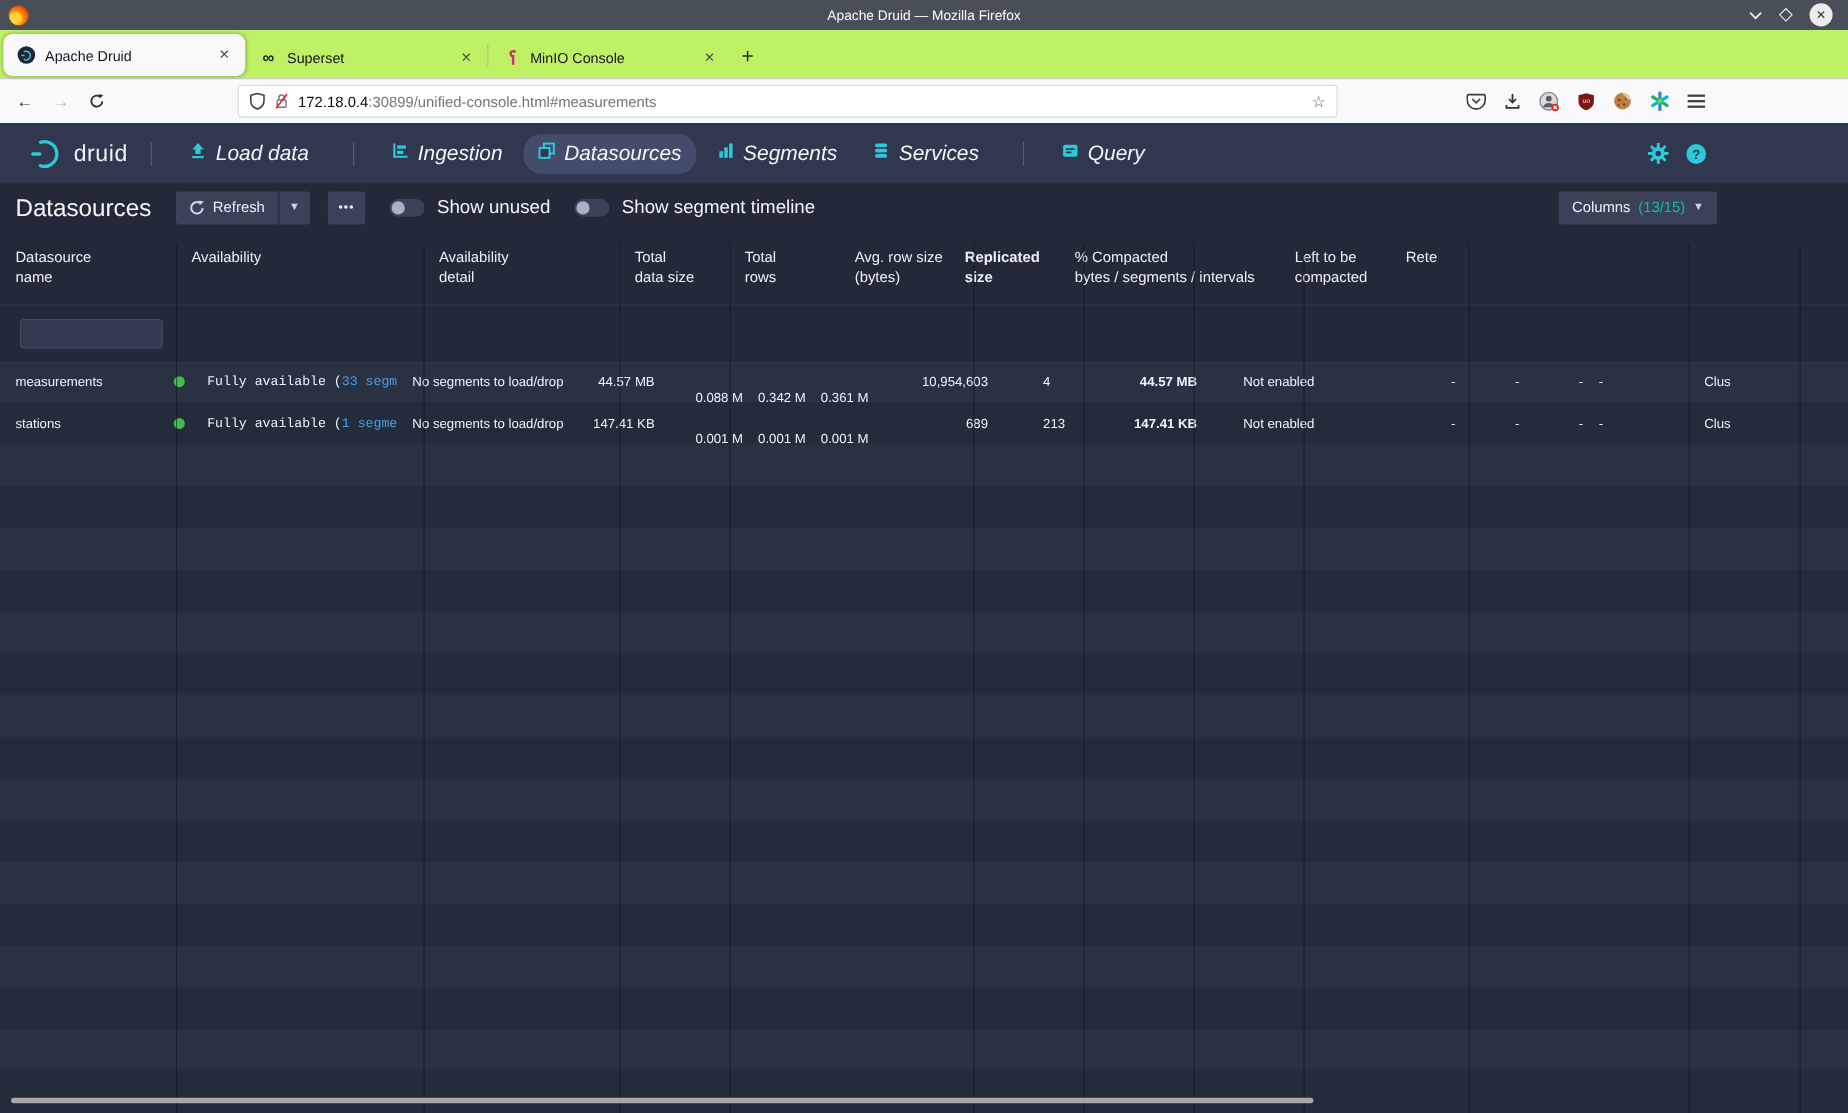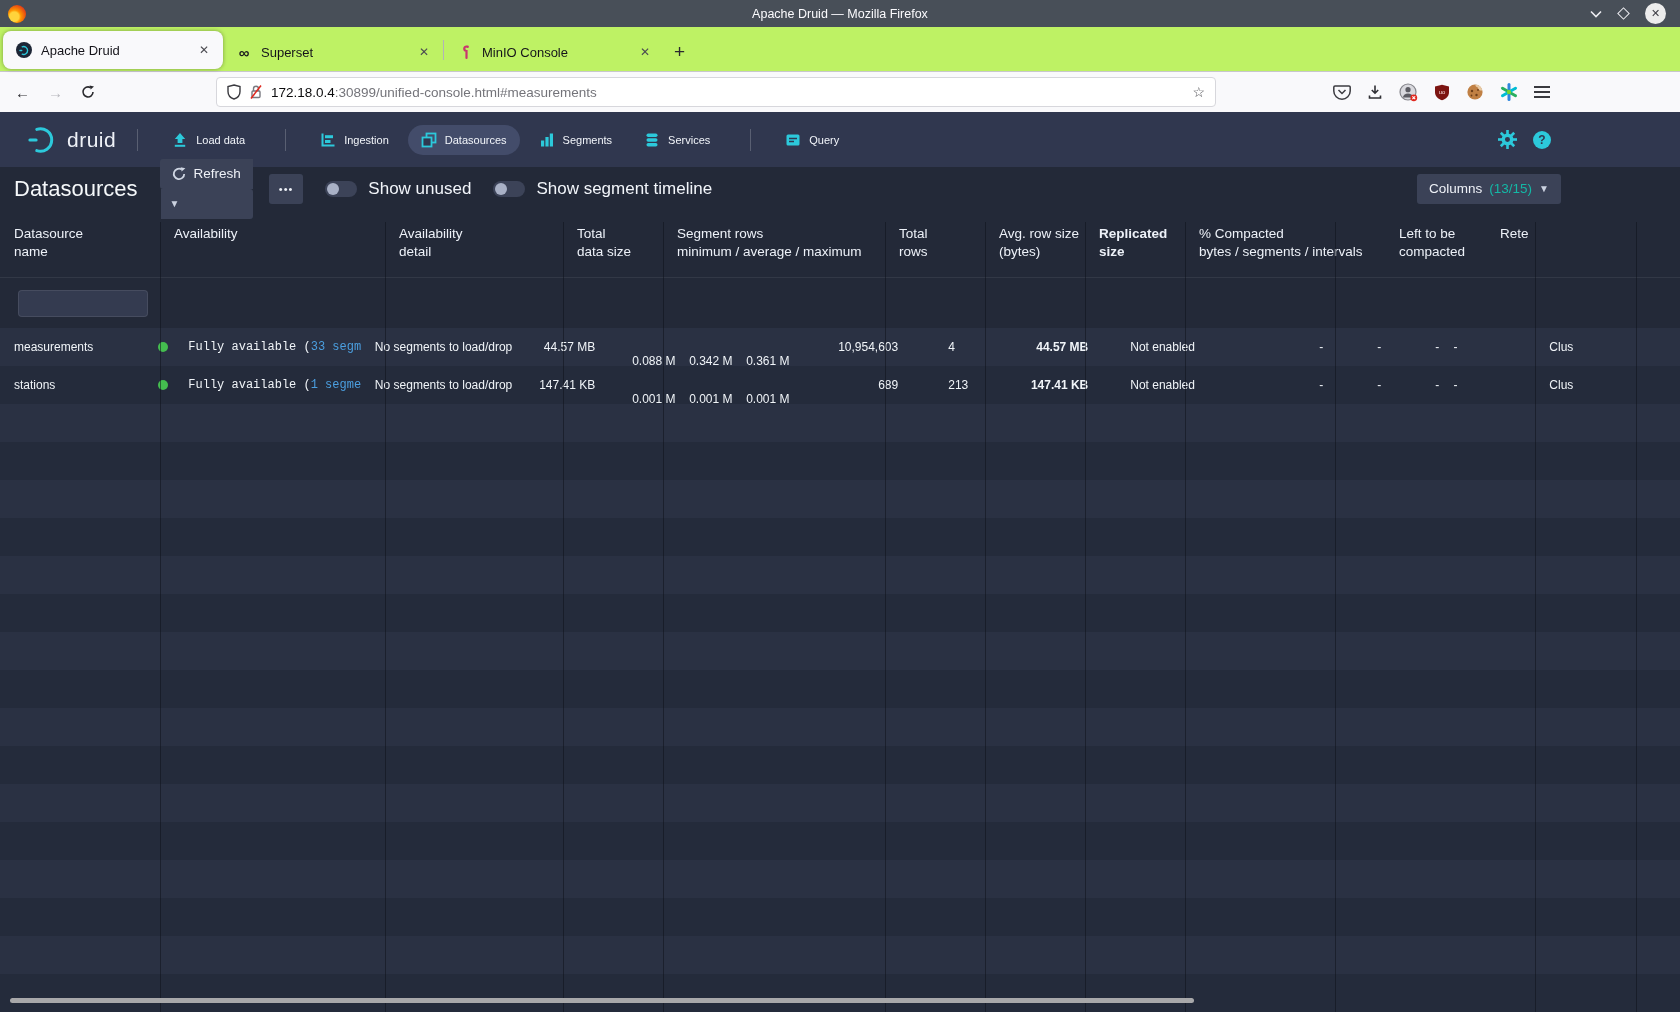--- a/index.html
+++ b/index.html
@@ -36,32 +36,32 @@
   .url-text { margin-left:8px; font-size:13.5px; color:#0c0c0d; white-space:nowrap; }
   .url-text .dim { color:#74747a; }
   .url-star { margin-left:auto; font-size:14px; color:#4a4a4f; }
   .tool-icons { display:flex; align-items:center; gap:16px; margin-left:117px; }
 
   
   .druidbar { height:55px; background:#30374f; display:flex; align-items:center; padding-left:28px; }
   .brand { display:flex; align-items:center; gap:9px; }
   .brand-name { font-size:21px; color:#eef1f7; letter-spacing:.5px; }
   .dsep { width:1px; height:22px; background:rgba(255,255,255,.2); margin:0 21px; }
-  .nav-item { display:flex; align-items:center; gap:8px; color:#f2f5fa; font-size:11px;
-    padding:7px 13px; border-radius:16px; margin-right:6px; white-space:nowrap; }
+  .nav-item { display:flex; gap:8px; color:#f2f5fa; font-size:19px;
+    padding:7px 13px; border-radius:16px; margin-right:6px; white-space:nowrap;font-style:italic; }
   .nav-item.active { background:#434c6a; }
   .bar-right { margin-left:auto; display:flex; align-items:center; gap:15px; margin-right:128px; }
 
   
   .content { position:relative; height:845px; display:flex; flex-direction:column; background:#232938; }
   .page-header { height:43px; display:flex; align-items:center; padding-left:14px; }
   .page-title { font-size:22px; color:#f5f8fa; font-weight:500; }
   .btn { background:#3b4257; color:#eef1f7; font-size:13.5px; height:30px; display:flex;
     align-items:center; border-radius:3px; padding:0 12px; }
-  .refresh-group { display:flex; margin-left:22px;flex-direction:column; }
+  .refresh-group { display:flex; margin-left:22px; }
   .refresh-main { border-radius:3px 0 0 3px; gap:8px; }
   .refresh-caret { border-radius:0 3px 3px 0; margin-left:1px; padding:0 9px; color:#cbd2e0; }
   .more-btn { margin-left:16px; letter-spacing:1px; font-size:11px; padding:0 10px; }
   .caret { font-size:10px; color:#cbd2e0; }
   .switch { display:flex; align-items:center; margin-left:22px; gap:11px; }
   .track { width:32px; height:16px; border-radius:8px; background:#3c4358; position:relative; flex:none; }
   .knob { position:absolute; left:2px; top:2px; width:12px; height:12px; border-radius:50%; background:#a9b1c6; }
   .switch-label { color:#f2f5fa; font-size:17px; }
   .columns-btn { margin-left:auto; margin-right:119px; gap:7px; }
   .columns-count { color:#14b8a6; }
@@ -364,24 +364,20 @@
         <div></div>
       </div>
     <div class="th c3">
         <div>Availability</div>
         <div>detail</div>
       </div>
     <div class="th c4">
         <div>Total</div>
         <div>data size</div>
       </div>
-    <div class="th c5">
-        <div>Segment rows</div>
-        <div>minimum / average / maximum</div>
-      </div>
     <div class="th c6">
         <div>Total</div>
         <div>rows</div>
       </div>
     <div class="th c7">
         <div>Avg. row size</div>
         <div>(bytes)</div>
       </div>
     <div class="th c8">
         <div>Replicated</div>

